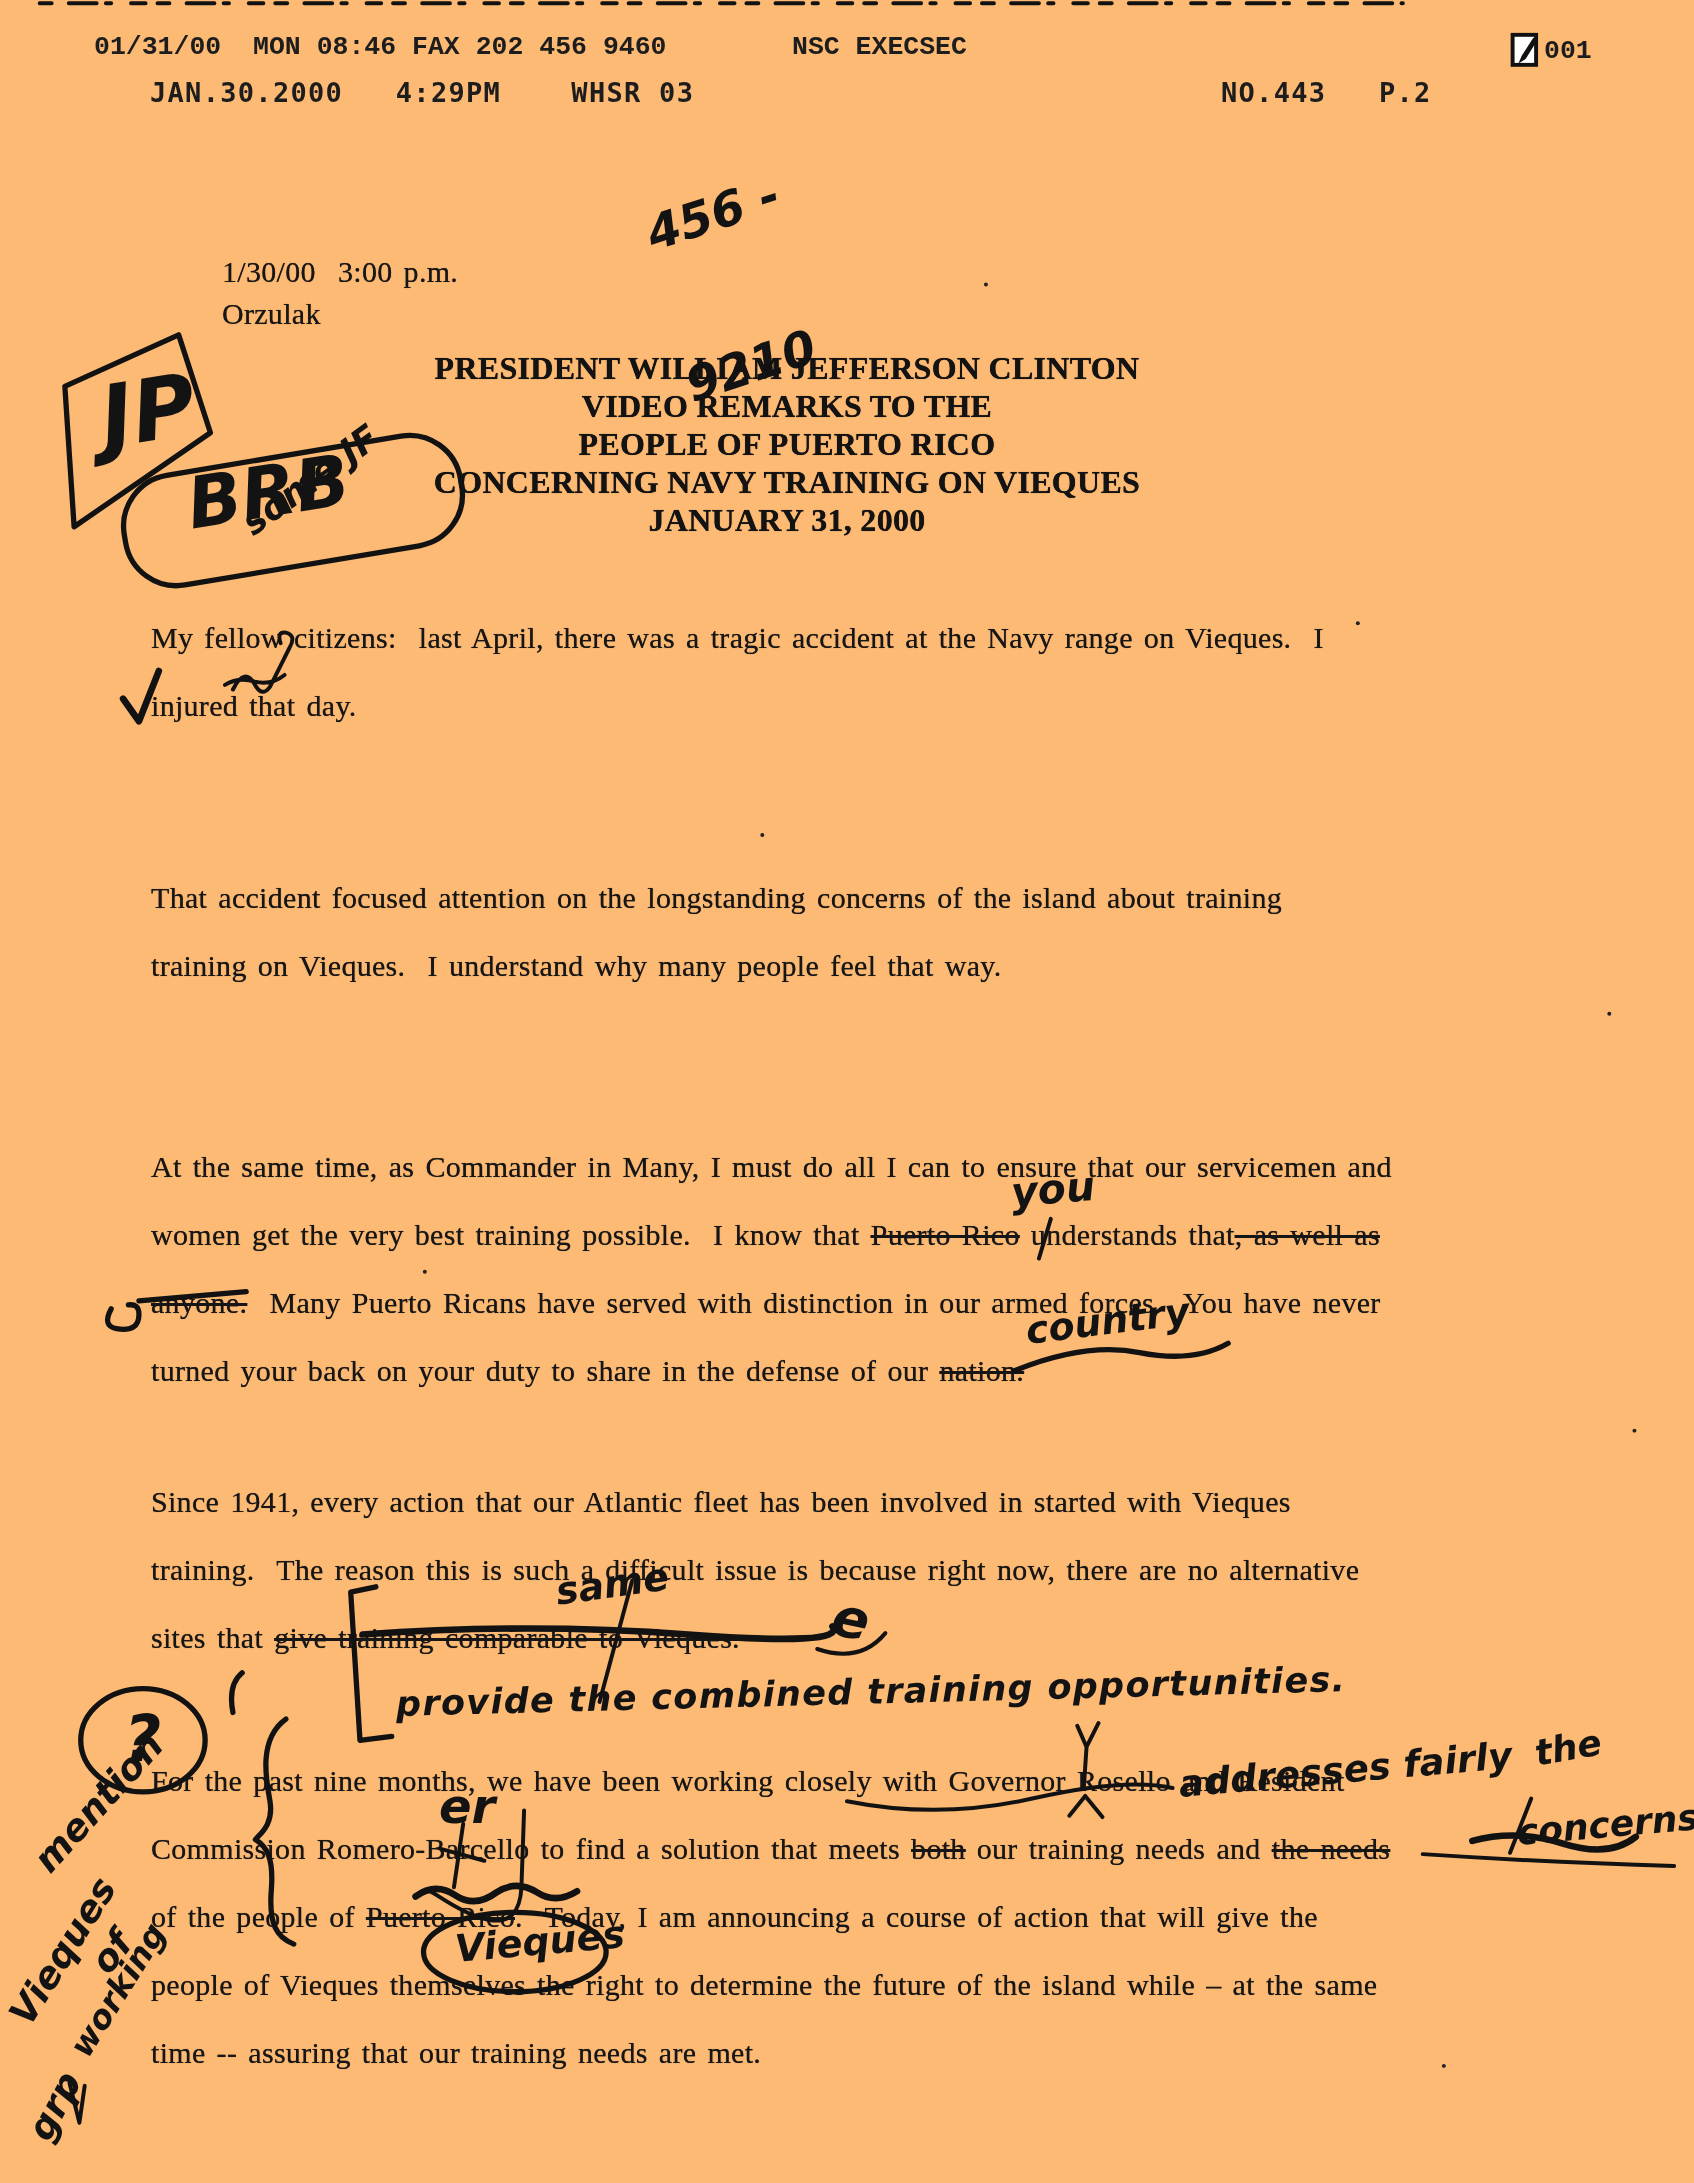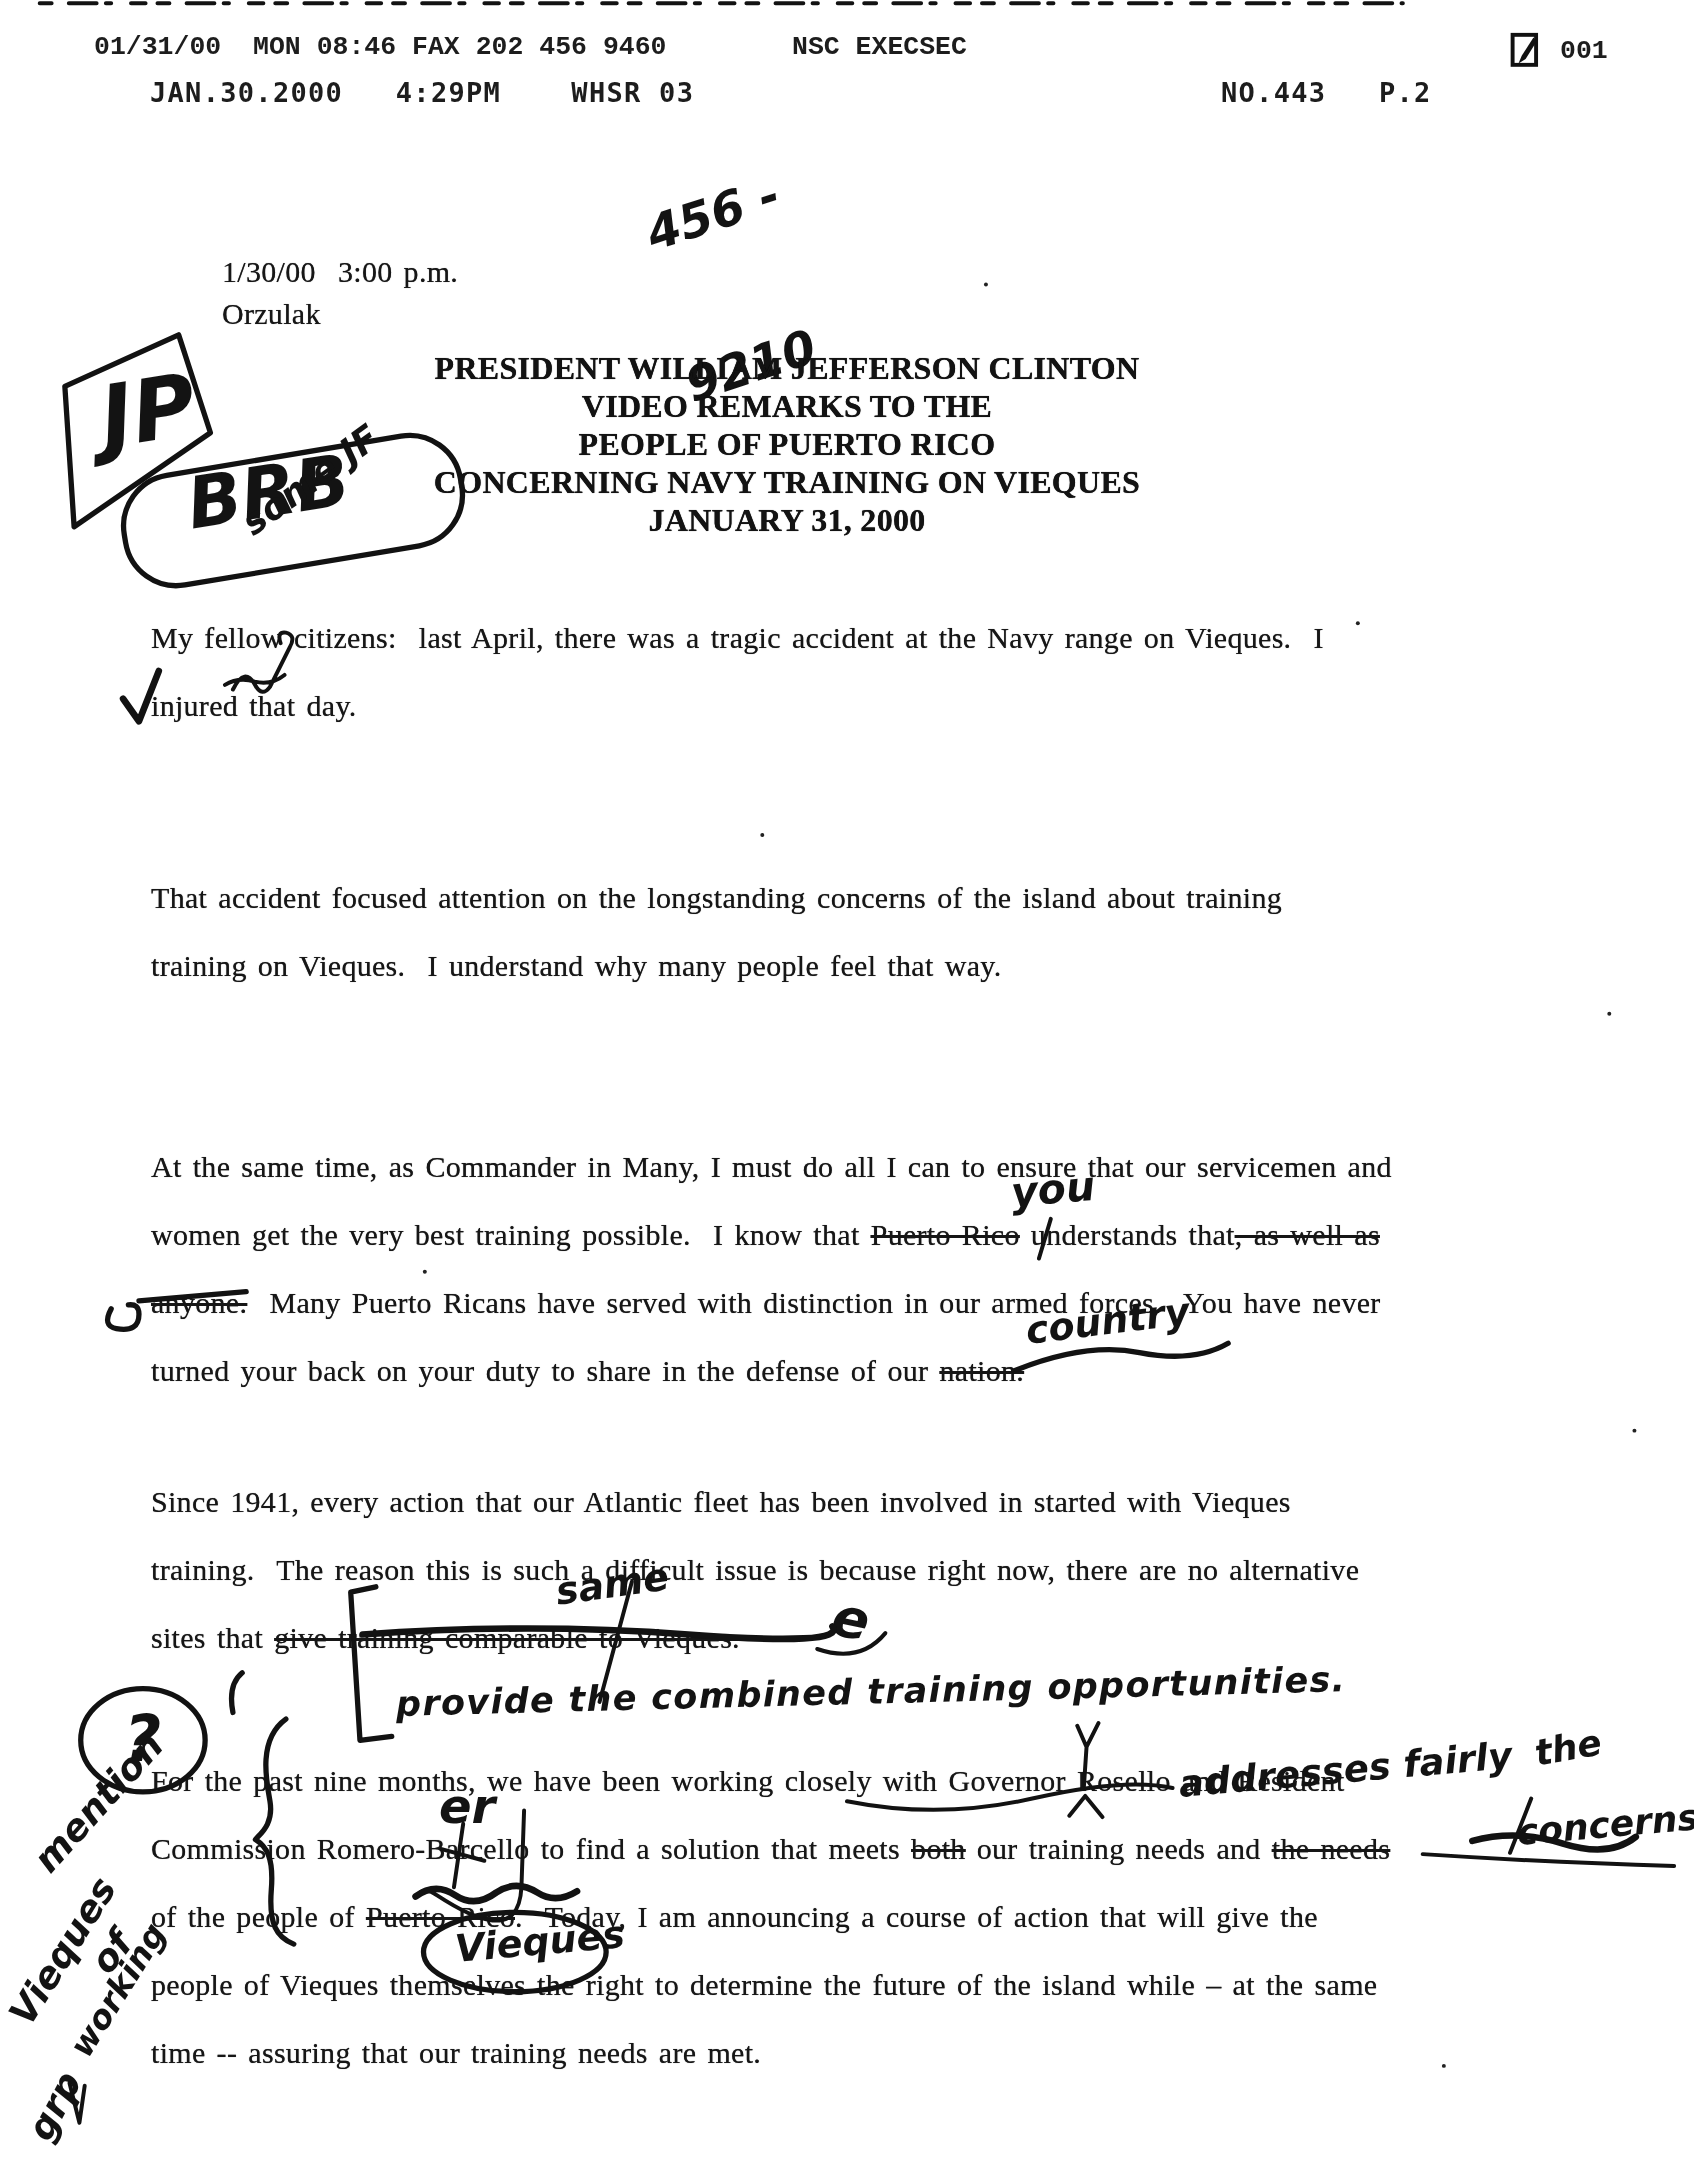--- a/index.html
+++ b/index.html
@@ -1,31 +1,31 @@
 <!DOCTYPE html>
 <html style="font-size:10.6px"><head>
 <meta charset="utf-8">
 <style>
   html,body{margin:0;padding:0;background:#9a9a9a;}
-  #page{position:relative;width:1694px;height:2183px;background:#ffffff;overflow:hidden;
+  #page{position:relative;width:1694px;height:2183px;background:#fdba74;overflow:hidden;
         font-family:"Liberation Serif",serif;}
   
   .typed{font-family:"Liberation Serif",serif;font-size:30px;color:#161616;
          letter-spacing:0.3px;word-spacing:3.3px;text-shadow:0 0 0.7px rgba(0,0,0,.75);}
   .tline{height:68px;line-height:68px;white-space:pre;}
   .para{position:absolute;left:151px;}
   .p0{top:604px}.p1{top:864px}.p2{top:1133px}.p3{top:1468px}.p4{top:1747px}
   .strike{text-decoration:line-through;text-decoration-thickness:3.3px;}
   
   .faxrow{position:absolute;left:0;width:1694px;color:#1d1d1d;}
   #fax1{top:32px;font-family:"Liberation Mono",monospace;font-size:26.5px;font-weight:700;}
   #fax2{top:77px;font-family:"DejaVu Sans Mono",monospace;font-size:27px;font-weight:700;letter-spacing:1.3px;}
   .faxseg{position:absolute;white-space:pre;}
   #fax1-left{left:94px}#fax1-center{left:792px}
-  #fax1-right{left:1510px;display:flex;align-items:center;gap:20px;}
+  #fax1-right{left:1510px;display:flex;align-items:center;gap:4px;}
   #fax2-left{left:150px}#fax2-right{left:1221px}
   
   #meta{position:absolute;left:222px;top:251px;}
   #meta .tl{height:42px;line-height:42px;white-space:pre;}
   
   #title{position:absolute;top:349px;left:0;width:1574px;text-align:center;}
   .title-line{font-family:"Liberation Serif",serif;font-weight:700;font-size:32px;line-height:38px;
               color:#131313;letter-spacing:0.3px;text-shadow:0 0 0.7px #000;white-space:pre;}
   
   .hw{position:absolute;font-family:"DejaVu Sans",sans-serif;font-style:italic;font-weight:600;

